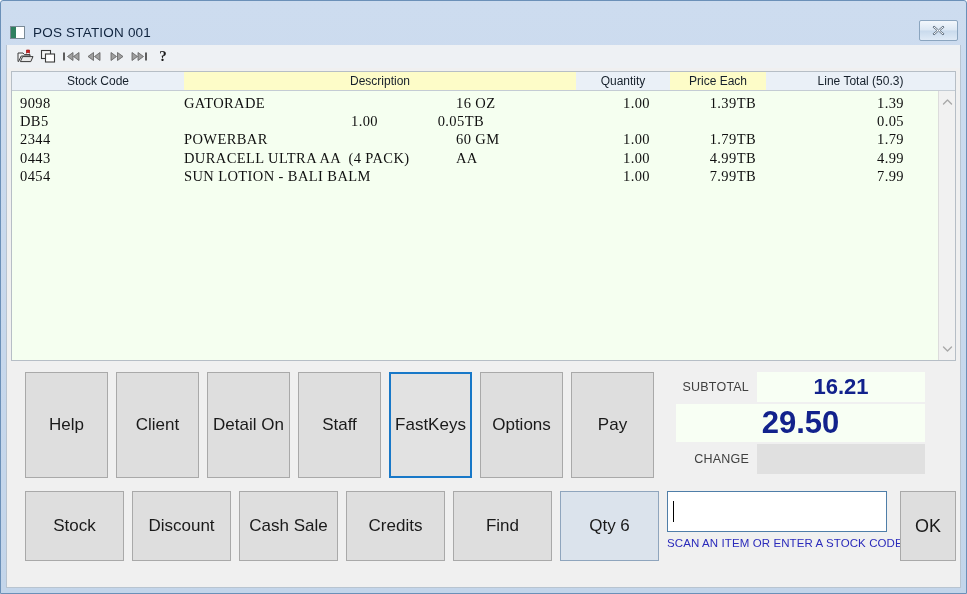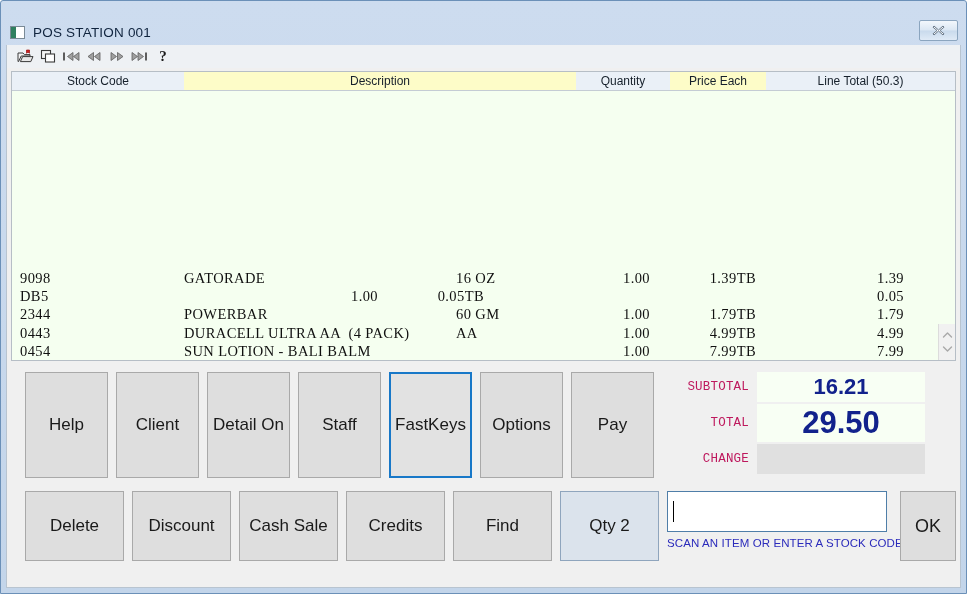--- a/index.html
+++ b/index.html
@@ -133,21 +133,20 @@
   .h-stock { width: 172px; }
   .h-desc  { width: 392px; }
   .h-qty   { width: 94px; }
   .h-price { width: 96px; }
   .h-total { flex: 1 1 auto; }
 
   #grid-body {
     flex: 1 1 auto;
     display: flex;
     overflow: hidden;
-    align-items: flex-end;
   }
   #rows {
     flex: 1 1 auto;
     padding-top: 3px;
     font-family: "Liberation Serif", "DejaVu Serif", serif;
     font-size: 14.5px;
     color: #101010;
     letter-spacing: .4px;
   }
   .row {
@@ -226,23 +225,22 @@
   .trow.big { height: 38px; }
   .tlabel {
     width: 81px;
     flex: 0 0 81px;
     display: flex;
     align-items: center;
     justify-content: flex-end;
     padding-right: 8px;
     box-sizing: border-box;
     font-size: 12.5px;
-    color: #be185d;
+    color: #404040;
     letter-spacing: .2px;
-    font-family: Liberation Mono, monospace;
   }
   .tvalue {
     flex: 1 1 auto;
     background: #f8fff4;
     display: flex;
     align-items: center;
     justify-content: center;
     font-size: 22px;
     font-weight: bold;
     color: #12228c;
@@ -430,38 +428,37 @@
           <div class="bigbtn focus">FastKeys</div>
           <div class="bigbtn">Options</div>
           <div class="bigbtn">Pay</div>
         </div>
       <div id="totals">
           <div class="trow">
             <div class="tlabel">SUBTOTAL</div>
             <div class="tvalue">16.21</div>
           </div>
           <div class="trow big">
-            <div class="tlabel">TOTAL</div>
             <div class="tvalue xl">29.50</div>
           </div>
           <div class="trow">
             <div class="tlabel">CHANGE</div>
             <div class="tvalue empty"></div>
           </div>
         </div>
     </div>
 
     <div id="bottom">
       <div id="btn-row2">
-          <div class="smallbtn">Delete</div>
+          <div class="smallbtn">Stock</div>
           <div class="smallbtn">Discount</div>
           <div class="smallbtn">Cash Sale</div>
           <div class="smallbtn">Credits</div>
           <div class="smallbtn">Find</div>
-          <div class="smallbtn tinted">Qty 2</div>
+          <div class="smallbtn tinted">Qty 6</div>
         </div>
       <div id="scan-area">
         <div id="scan-input">
           <span></span>
           <span id="caret"></span>
         </div>
         <div id="scan-hint">SCAN AN ITEM OR ENTER A STOCK CODE</div>
       </div>
       <div id="ok-btn">OK</div>
     </div>

